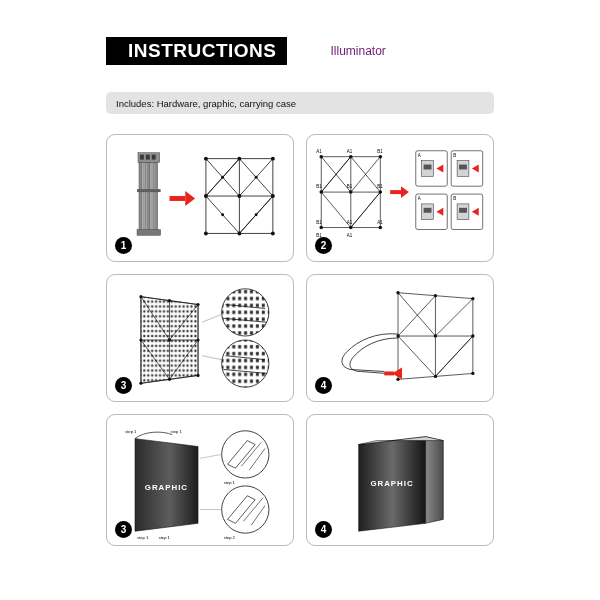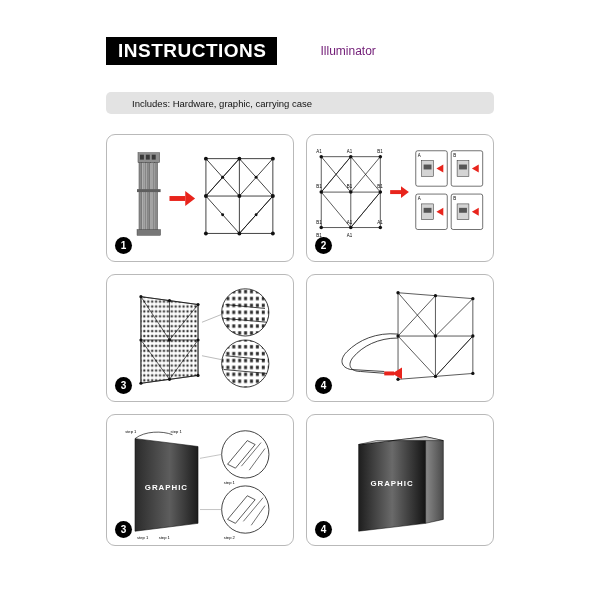--- a/index.html
+++ b/index.html
@@ -30,21 +30,21 @@
     height: 30px;
     display: flex;
     align-items: center;
   }
   .title-badge {
     background: #000000;
     color: #ffffff;
     font-size: 19px;
     font-weight: bold;
     letter-spacing: 0.5px;
-    padding: 4px 10px 5px 12px;
+    padding: 4px 10px 5px 22px;
     line-height: 1;
     font-family: "Liberation Sans", sans-serif;
   }
   .product-name {
     margin-left: 44px;
     font-size: 12px;
     color: #701a75;
     font-family: "Liberation Sans", sans-serif;
   }
 
@@ -52,21 +52,21 @@
   .includes-bar {
     position: absolute;
     left: 106px;
     top: 92px;
     width: 388px;
     height: 22px;
     background: #e3e3e3;
     border-radius: 5px;
     display: flex;
     align-items: center;
-    padding-left: 26px;
+    padding-left: 10px;
     box-sizing: border-box;
   }
   .includes-text {
     font-size: 9.5px;
     color: #111;
   }
 
   
   .panels {
     position: absolute;

